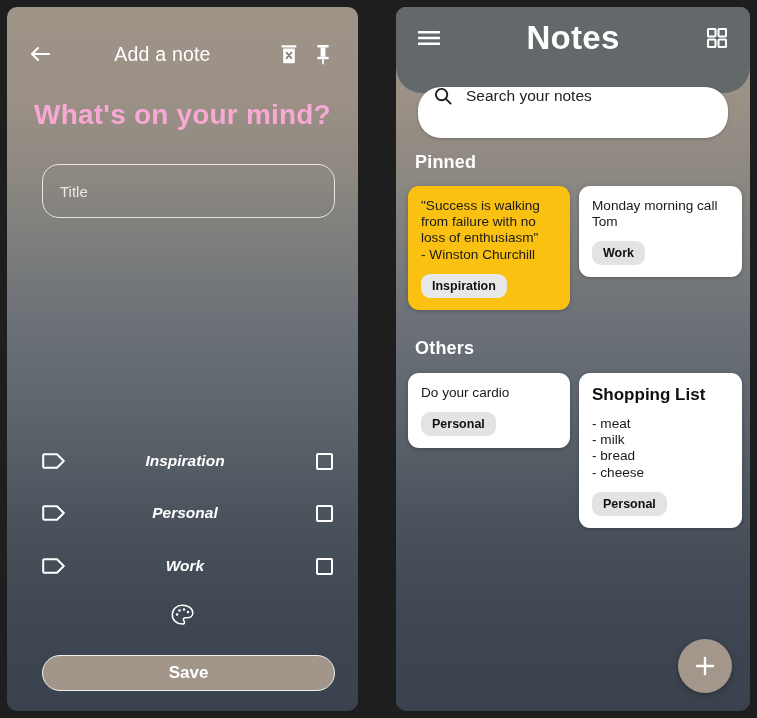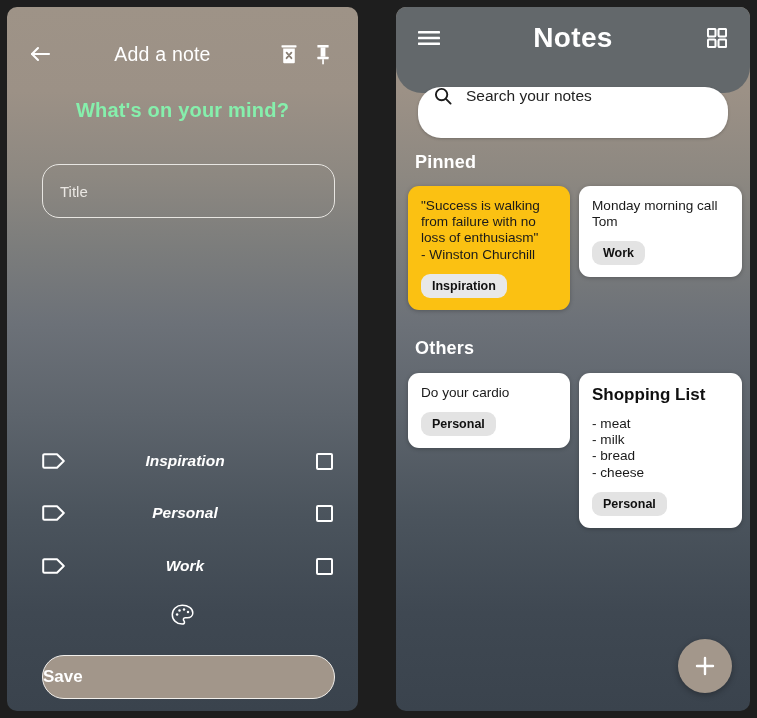--- a/index.html
+++ b/index.html
@@ -57,22 +57,22 @@
     padding-right: 2px;
   }
   .l-act {
     width: 34px; height: 30px;
     display: flex; align-items: center; justify-content: center;
     cursor: pointer;
   }
   .l-heading {
     position: absolute; top: 92px; left: 0; right: 0;
     text-align: center;
-    color: #86efac;
-    font-size: 20px; font-weight: bold;
+    color: #f9a8d4;
+    font-size: 28px; font-weight: bold;
     letter-spacing: .2px;
   }
   .field {
     position: absolute; left: 35px; width: 293px;
     border: 1.4px solid #e8e6e2;
     border-radius: 17px;
     color: #efece8;
     font-size: 15px;
     background: transparent;
     padding: 0 17px;
@@ -111,44 +111,44 @@
   .row2 { top: 491px; }
   .row3 { top: 544px; }
 
   .palette {
     position: absolute; top: 597px; left: 0; right: 0;
     display: flex; justify-content: center;
     cursor: pointer;
   }
   .save-btn {
     position: absolute; left: 35px; top: 648px;
-    width: 293px; height: 44px;
+    width: 293px; height: 36px;
     background: #a2968a;
     border: 1.6px solid #f2efeb;
     border-radius: 22px;
-    display: flex; align-items: center; justify-content: flex-start;
+    display: flex; align-items: center; justify-content: center;
     color: #ffffff; font-size: 17px; font-weight: bold;
     cursor: pointer;
   }
 
   
   .r-header {
     position: absolute; top: 0; left: 0; right: 0; height: 86px;
     background: #63686b;
     border-bottom-left-radius: 26px;
     border-bottom-right-radius: 26px;
   }
   .r-header-inner {
     height: 62px;
     display: flex; align-items: center;
     padding: 0 16px;
   }
   .r-title {
     flex: 1; text-align: center;
-    color: #ffffff; font-size: 28px; font-weight: bold;
+    color: #ffffff; font-size: 33px; font-weight: bold;
     letter-spacing: .3px;
   }
   .icon-btn {
     width: 34px; height: 32px;
     display: flex; align-items: center; justify-content: center;
     cursor: pointer;
   }
   .searchbar {
     position: absolute; top: 80px; left: 22px; width: 310px; height: 51px;
     background: #ffffff;

